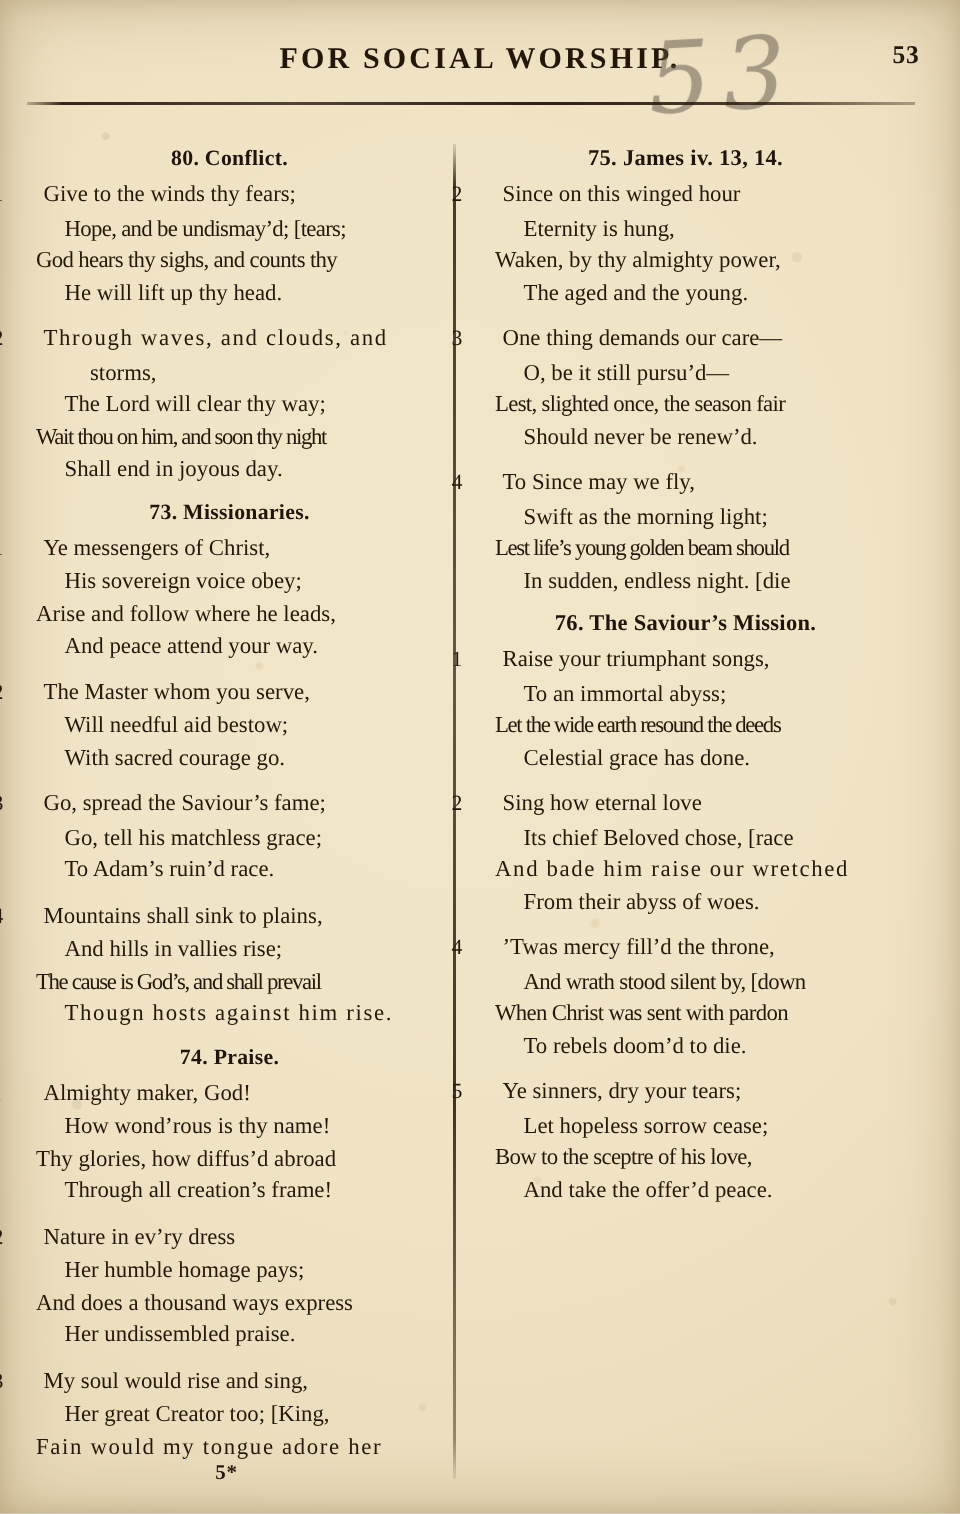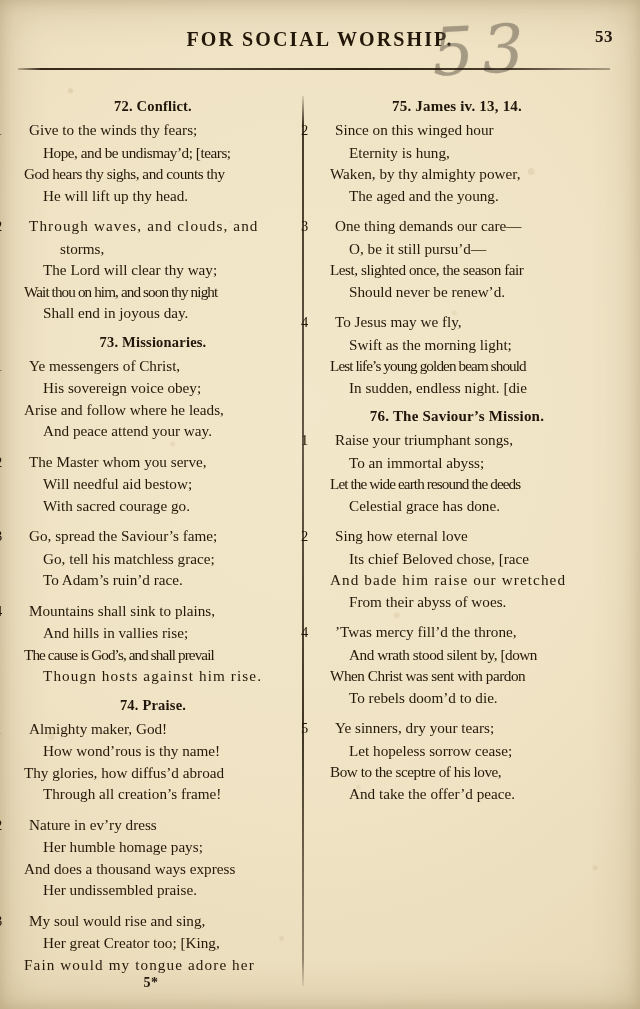--- a/index.html
+++ b/index.html
@@ -196,21 +196,21 @@
     </div>
 
     <div class="head-rule"></div>
 
     <div class="col-rule"></div>
 
     <div class="columns">
 
       <div class="col col-left">
 
-        <div class="hymn-title">72. Conflict.</div>
+        <div class="hymn-title">80. Conflict.</div>
         <div class="verse">
           <div class="verse-line l1"><span class="vnum">1</span><span>Give to the winds thy fears;</span></div>
           <div class="verse-line l2 tight">Hope, and be undismay’d; [tears;</div>
           <div class="verse-line l3 tight">God hears thy sighs, and counts thy</div>
           <div class="verse-line l4">He will lift up thy head.</div>
         </div>
         <div class="verse">
           <div class="verse-line l1 spread"><span class="vnum">2</span><span>Through waves, and clouds, and</span></div>
           <div class="verse-line" style="padding-left:48px">storms,</div>
           <div class="verse-line l2">The Lord will clear thy way;</div>
@@ -273,21 +273,21 @@
           <div class="verse-line l3">Waken, by thy almighty power,</div>
           <div class="verse-line l4">The aged and the young.</div>
         </div>
         <div class="verse">
           <div class="verse-line l1"><span class="vnum">3</span><span>One thing demands our care—</span></div>
           <div class="verse-line l2">O, be it still pursu’d—</div>
           <div class="verse-line l3 tight">Lest, slighted once, the season fair</div>
           <div class="verse-line l4">Should never be renew’d.</div>
         </div>
         <div class="verse">
-          <div class="verse-line l1"><span class="vnum">4</span><span>To Jesus may we fly,</span></div>
+          <div class="verse-line l1"><span class="vnum">4</span><span>To Since may we fly,</span></div>
           <div class="verse-line l2">Swift as the morning light;</div>
           <div class="verse-line l3 tight2">Lest life’s young golden beam should</div>
           <div class="verse-line l4">In sudden, endless night.    [die</div>
         </div>
 
         <div class="hymn-title">76. The Saviour’s Mission.</div>
         <div class="verse">
           <div class="verse-line l1"><span class="vnum">1</span><span>Raise your triumphant songs,</span></div>
           <div class="verse-line l2">To an immortal abyss;</div>
           <div class="verse-line l3 tight2">Let the wide earth resound the deeds</div>

